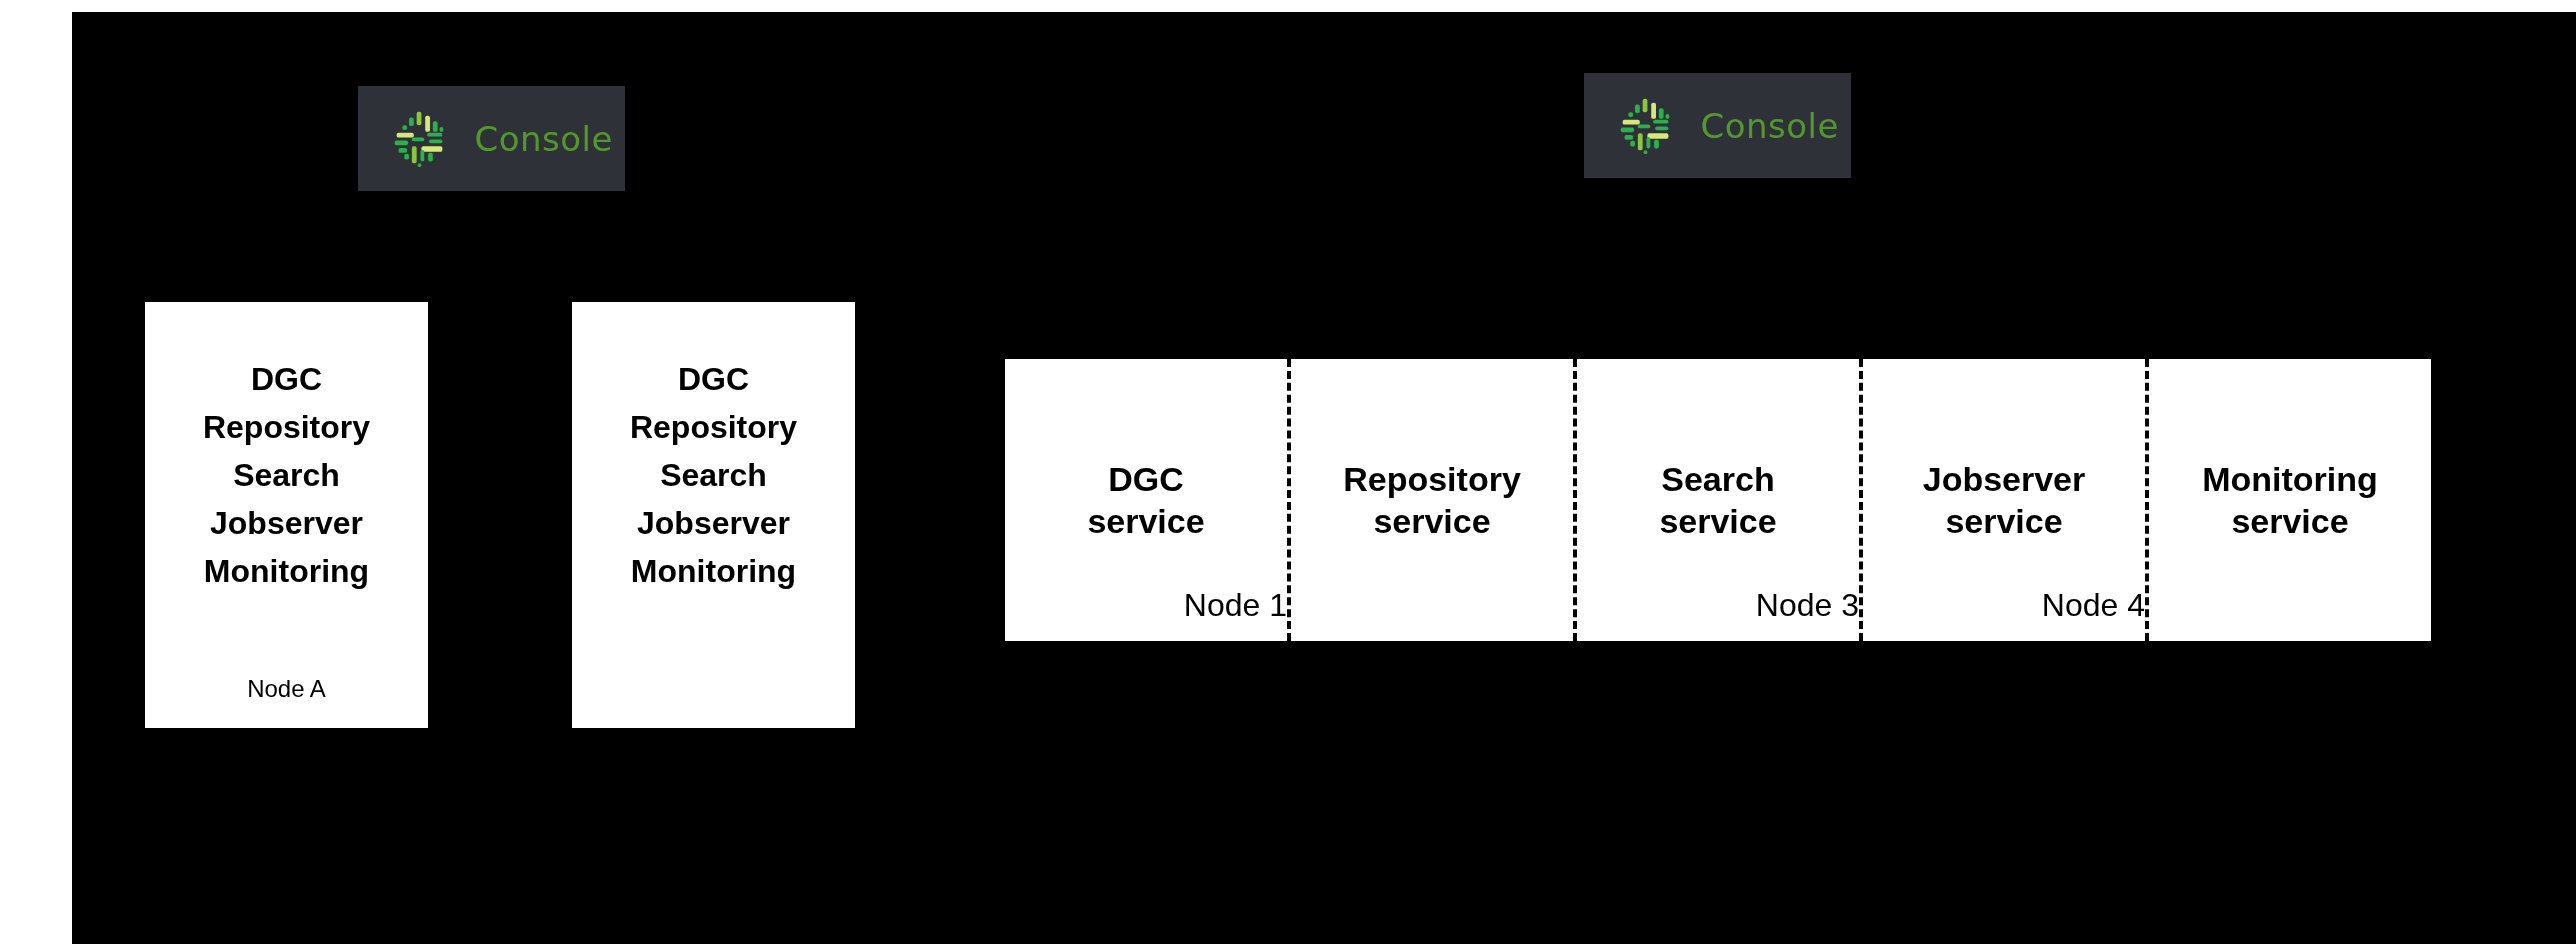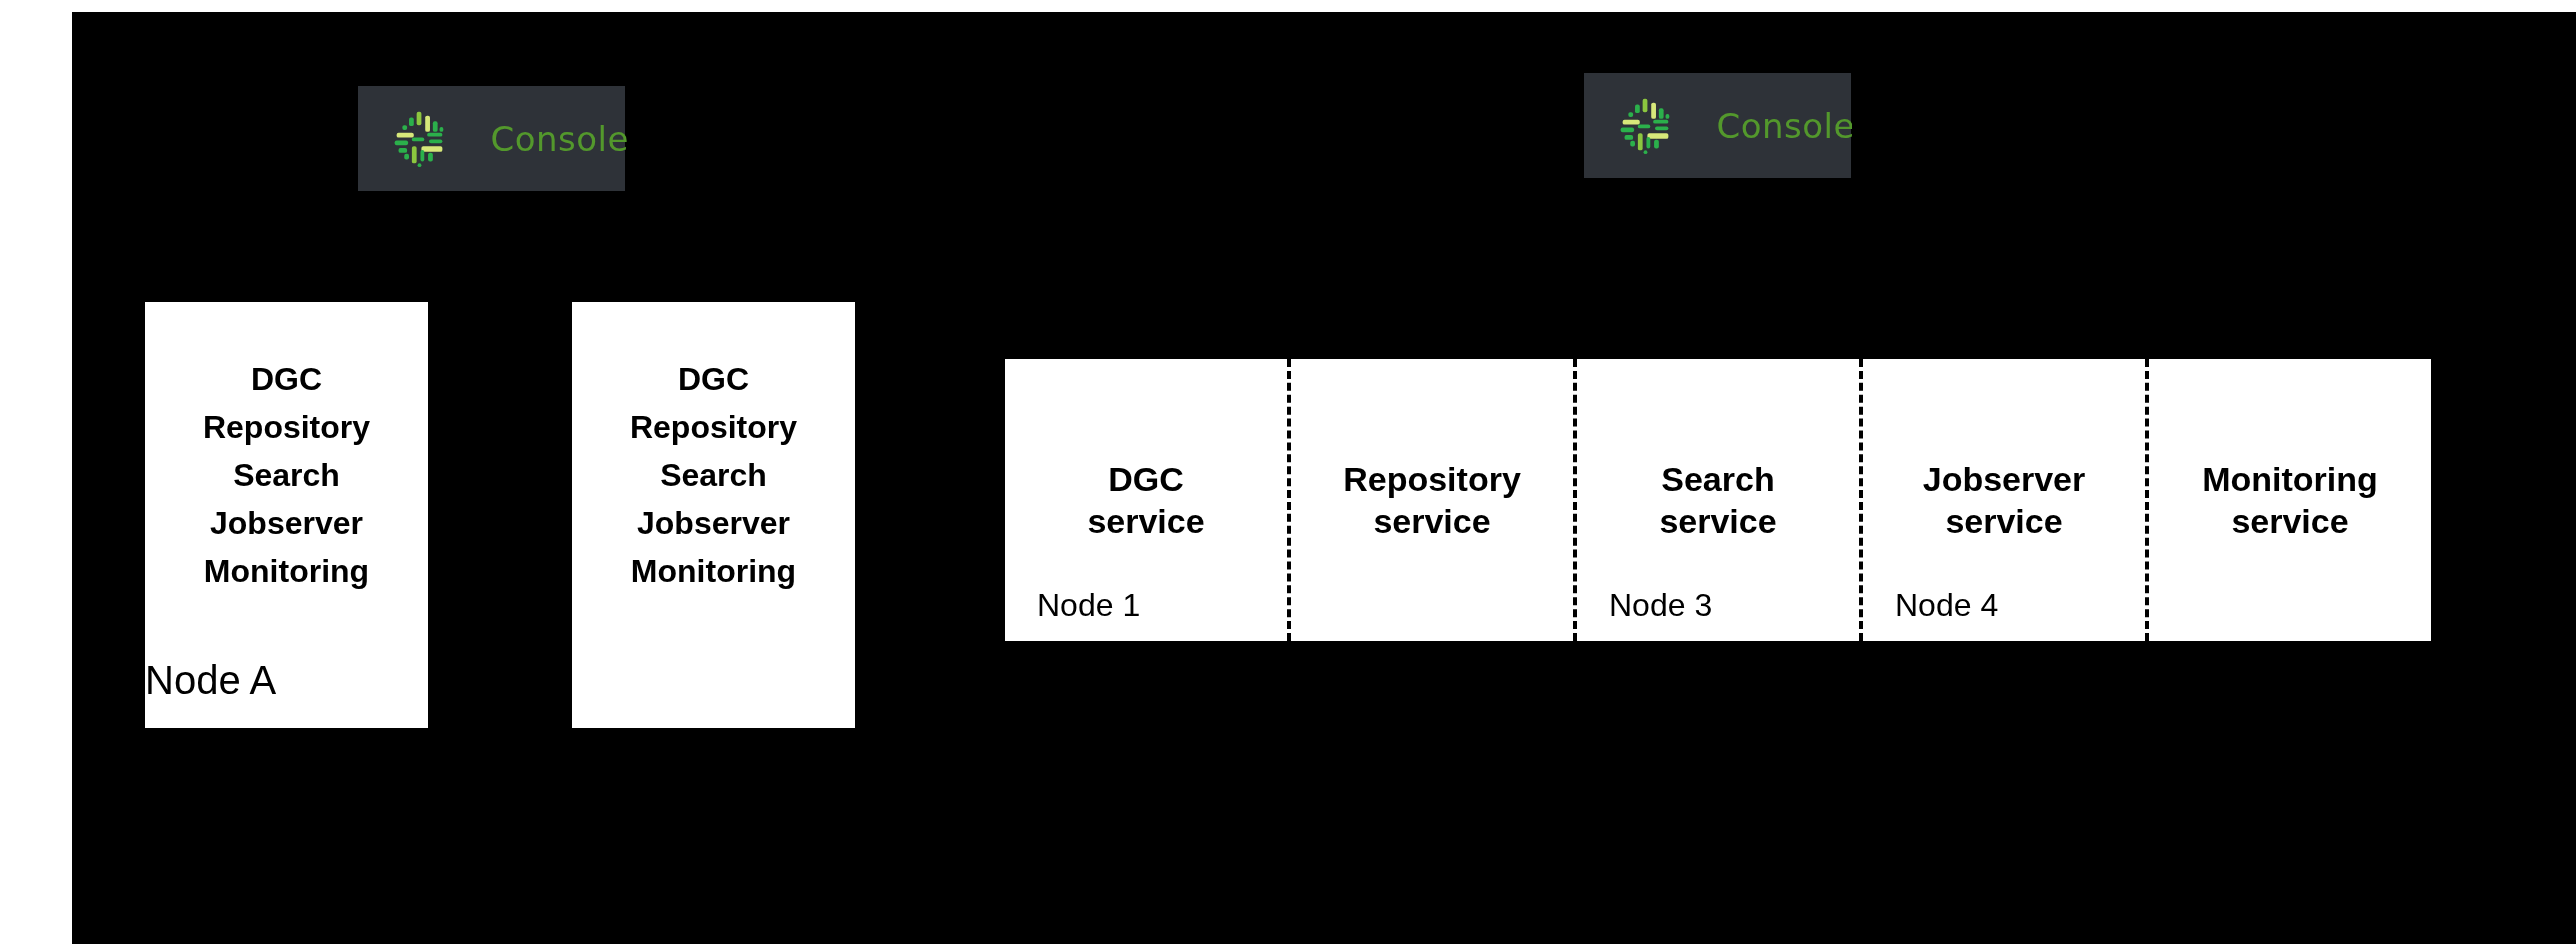--- a/index.html
+++ b/index.html
@@ -31,21 +31,20 @@
     background: #000000;
   }
 
   
   .console-badge {
     position: absolute;
     background: #2e3238;
     display: flex;
     align-items: center;
     box-sizing: border-box;
-    gap: 16px;
   }
   .console-badge .badge-icon {
     flex: 0 0 auto;
     margin-left: 30.5px;
     width: 61px;
     height: 61px;
     display: block;
   }
   .console-badge .badge-label {
     margin-left: 25px;
@@ -105,22 +104,22 @@
     font-size: 32px;
     line-height: 48px;
     color: #000000;
     white-space: nowrap;
   }
   .node-card .node-label {
     position: absolute;
     bottom: 25px;
     left: 0;
     right: 0;
-    text-align: left;
-    font-size: 40px;
+    text-align: center;
+    font-size: 24px;
     color: #000000;
   }
 
   
   #cluster-panel {
     position: absolute;
     background: #ffffff;
     display: flex;
     box-sizing: border-box;
   }
@@ -142,21 +141,21 @@
     font-size: 34px;
     line-height: 42px;
     color: #000000;
     white-space: nowrap;
   }
   .cluster-col .node-label {
     position: absolute;
     bottom: 17px;
     left: 0;
     right: 0;
-    text-align: left;
+    text-align: right;
     font-size: 32px;
     color: #000000;
     padding-left: 32px;
   }
 </style>
 </head>
 <body>
 
 <div id="canvas">
 

